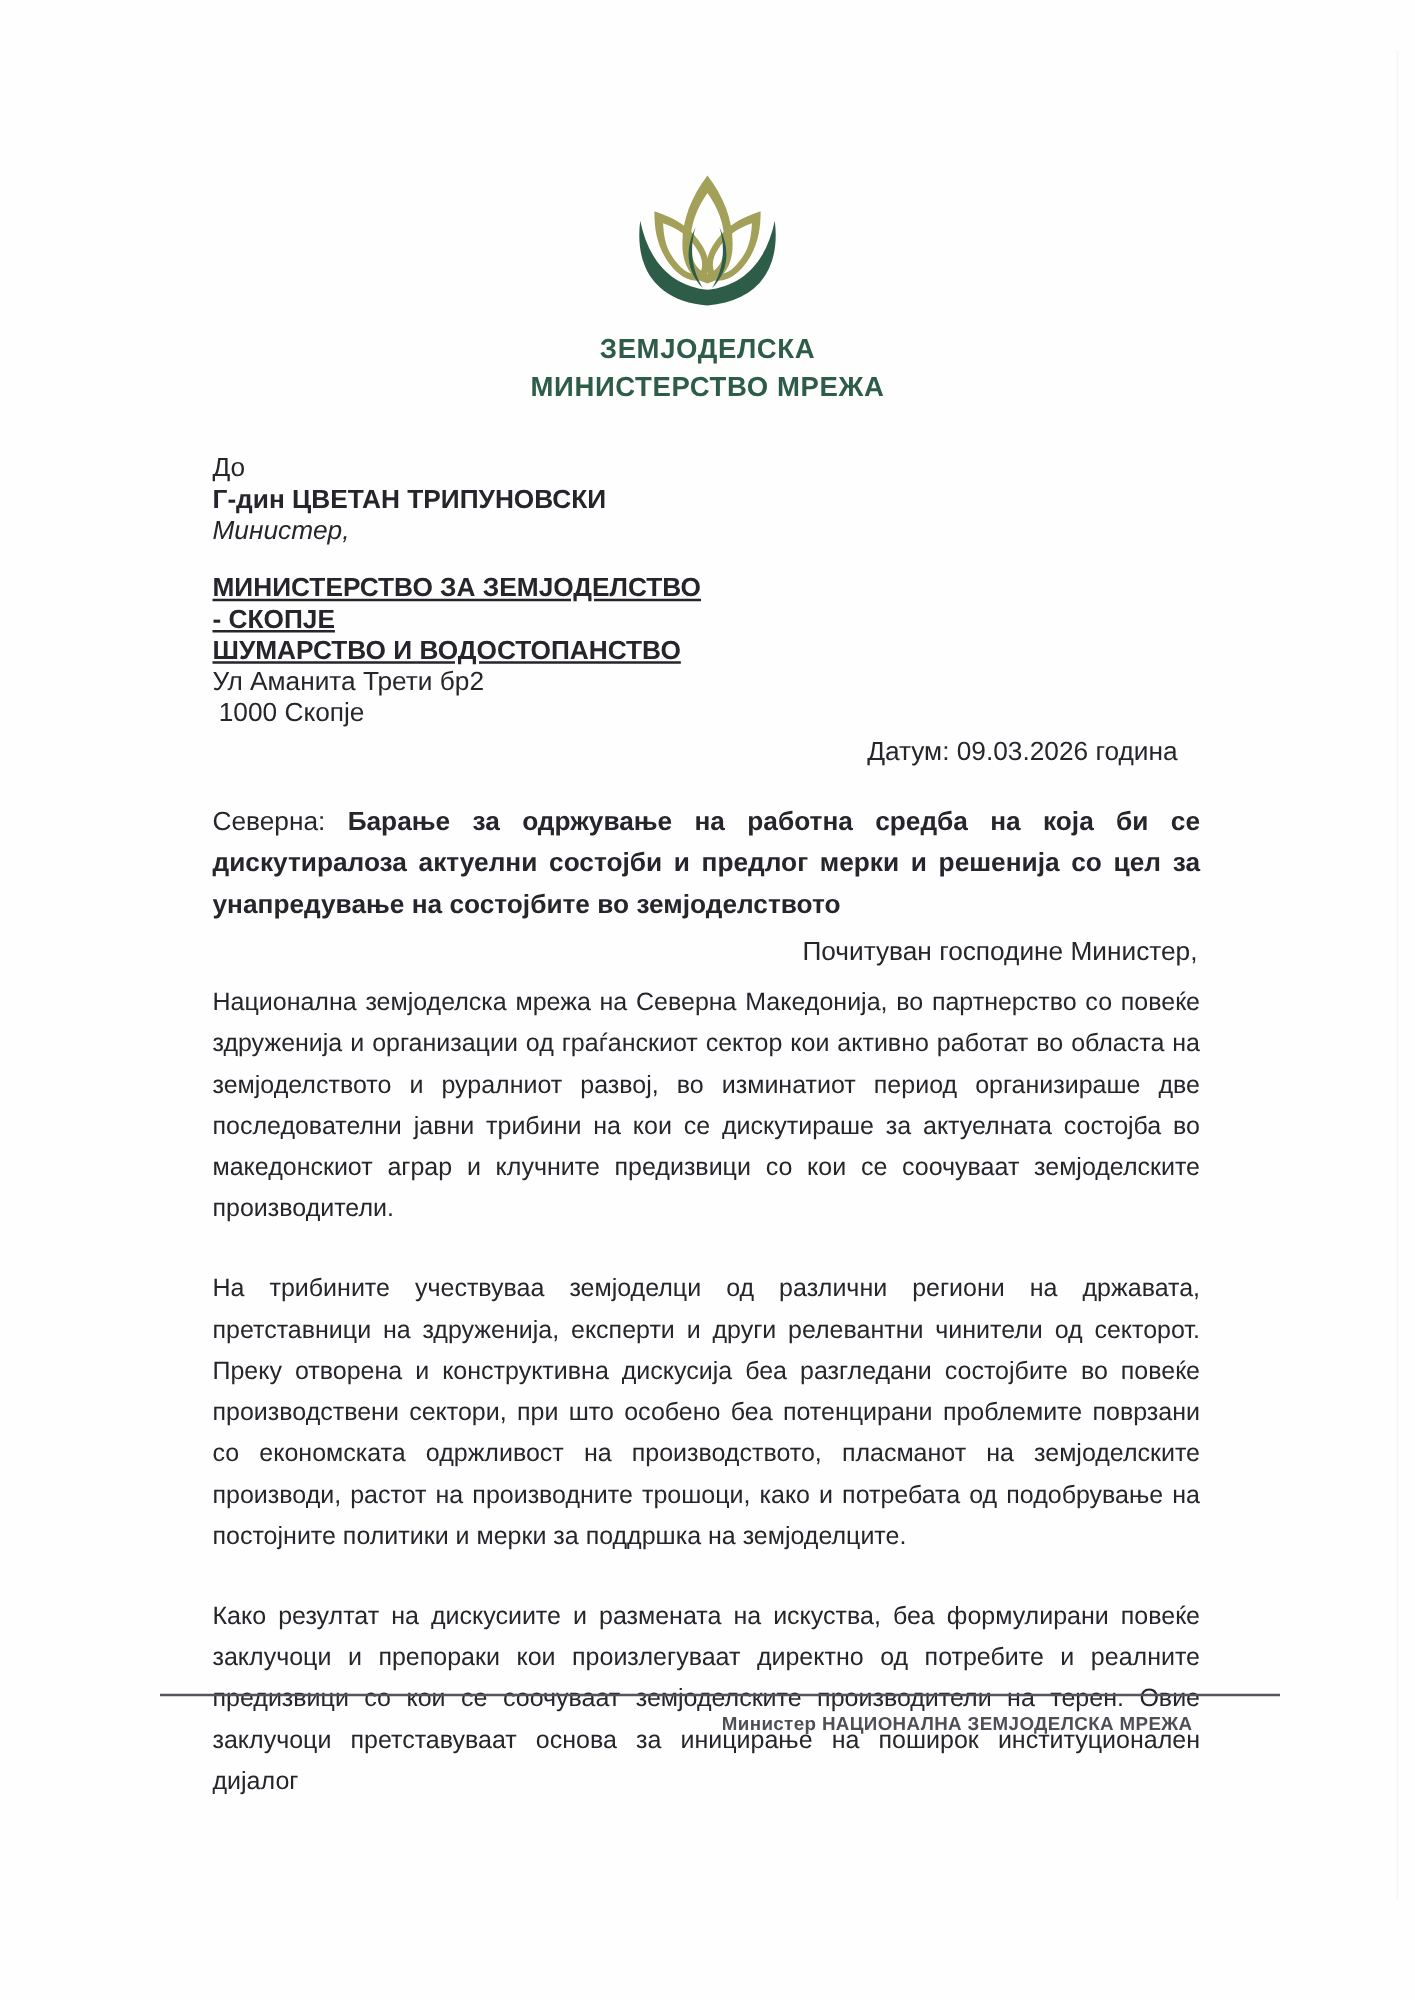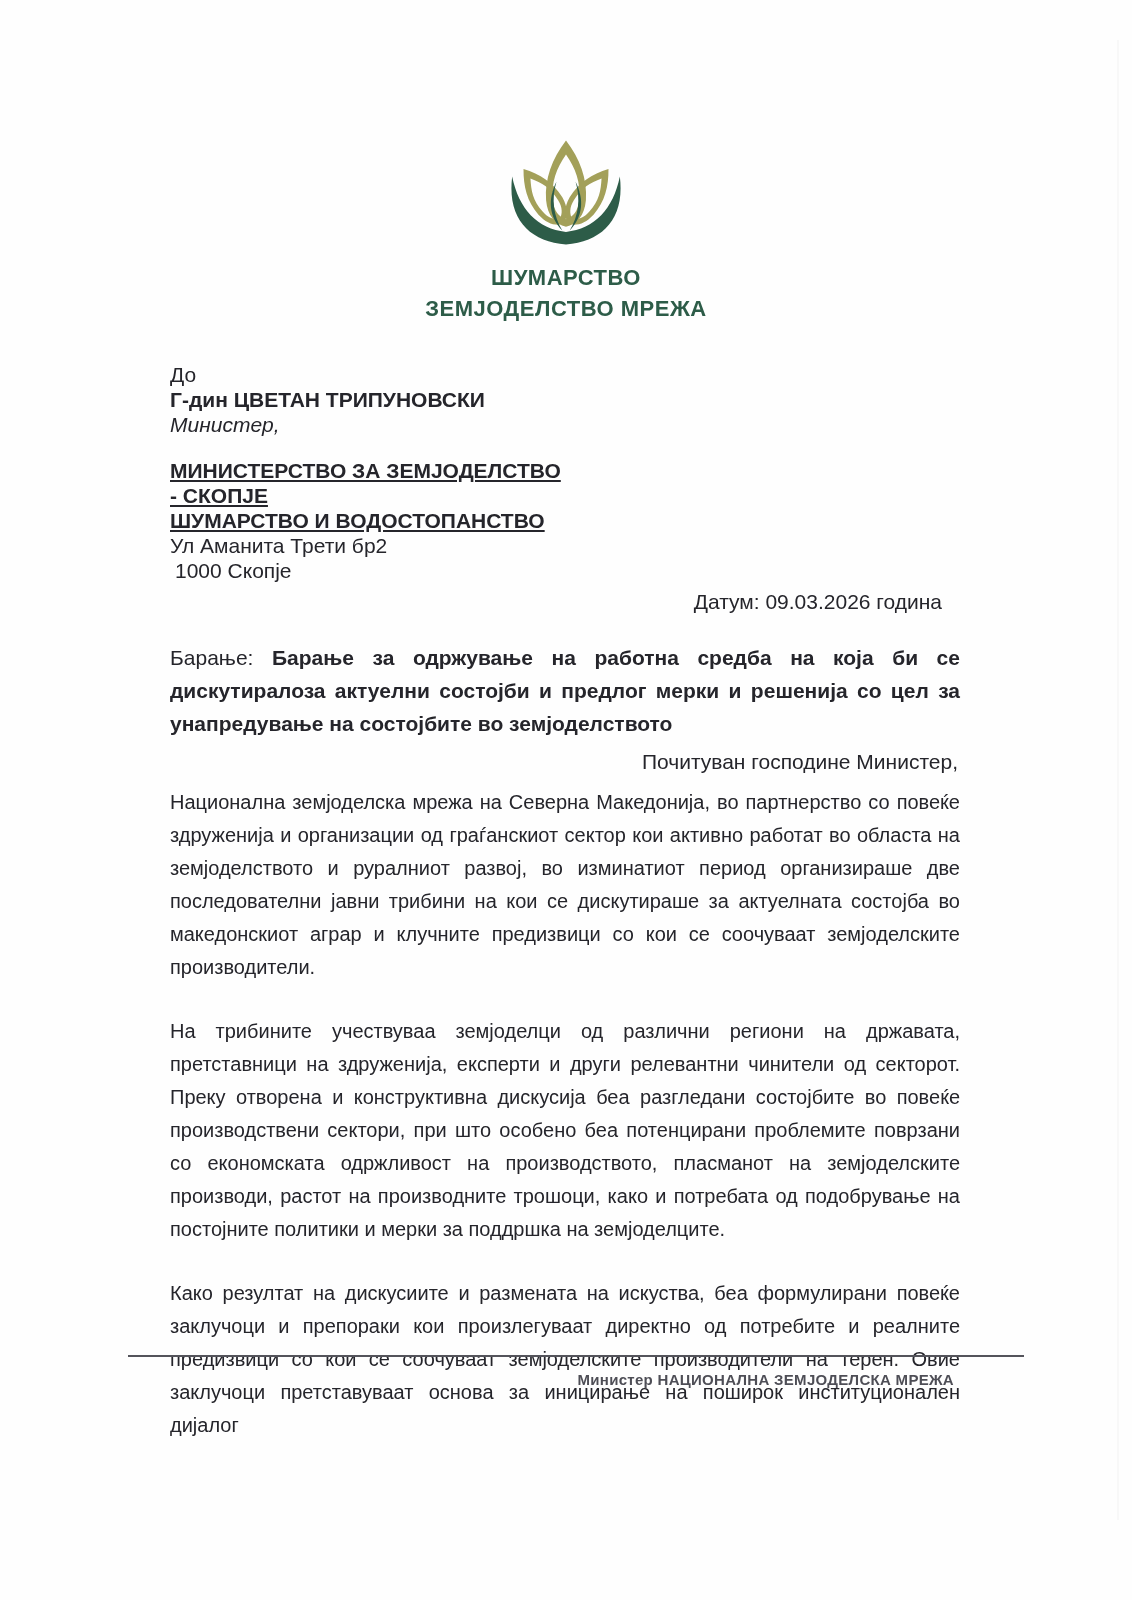--- a/index.html
+++ b/index.html
@@ -111,40 +111,40 @@
 
       <path class="petal" d="M 100,6 C 81,31 71,58 73,87 C 75,108 85,119 100,123 C 115,119 125,108 127,87 C 129,58 119,31 100,6 Z
                              M 100,25 C 87,44 80,62 82,87 C 84,102 90,109 100,113 C 110,109 116,102 118,87 C 120,62 113,44 100,25 Z"></path>
 
       <path class="innerleaf" d="M 87,62 C 75,86 77,110 95,128 C 83,109 80,85 87,62 Z"></path>
       <path class="innerleaf" d="M 113,62 C 125,86 123,110 105,128 C 117,109 120,85 113,62 Z"></path>
 
       <path class="bowl" d="M 27,55 C 20,112 50,143 100,147 C 150,143 180,112 173,55 C 164,99 139,126 100,130 C 61,126 36,99 27,55 Z"></path>
     </svg>
     <div class="org-name">
-      <div>ШУМАРСТВО</div>
-      <div>ЗЕМЈОДЕЛСТВО МРЕЖА</div>
+      <div>ЗЕМЈОДЕЛСКА</div>
+      <div>МИНИСТЕРСТВО МРЕЖА</div>
     </div>
   </div>
 
   <div class="recipient">
     <div>До</div>
     <div class="name">Г-дин ЦВЕТАН ТРИПУНОВСКИ</div>
     <div class="title">Министер,</div>
     <div class="gap"></div>
     <div class="ministry">МИНИСТЕРСТВО ЗА ЗЕМЈОДЕЛСТВО</div>
     <div class="ministry">- СКОПЈЕ</div>
     <div class="ministry">ШУМАРСТВО И ВОДОСТОПАНСТВО</div>
     <div>Ул Аманита Трети бр2</div>
     <div class="addr2">1000 Скопје</div>
   </div>
 
   <div class="date-line">Датум: 09.03.2026 година</div>
 
-  <div class="subject"><span>Барање:</span> <span class="subject-text">Барање за одржување  на работна средба  на која би се дискутиралоза актуелни состојби и предлог мерки и решенија со цел  за унапредување на состојбите во земјоделството</span>
+  <div class="subject"><span>Северна:</span> <span class="subject-text">Барање за одржување  на работна средба  на која би се дискутиралоза актуелни состојби и предлог мерки и решенија со цел  за унапредување на состојбите во земјоделството</span>
   </div>
 
   <div class="salutation">Почитуван господине Министер,</div>
 
   <div class="body-text">
     <p>Национална земјоделска мрежа на Северна Македонија, во партнерство со повеќе здруженија и организации од граѓанскиот сектор кои активно работат во областа на земјоделството и руралниот развој, во изминатиот период организираше две последователни јавни трибини на кои се дискутираше за актуелната состојба во македонскиот аграр и клучните предизвици со кои се соочуваат земјоделските производители.</p>
     <p>На трибините учествуваа земјоделци од различни региони на државата, претставници на здруженија, експерти и други релевантни чинители од секторот. Преку отворена и конструктивна дискусија беа разгледани состојбите во повеќе производствени сектори, при што особено беа потенцирани проблемите поврзани со економската одржливост на производството, пласманот на земјоделските производи, растот на производните трошоци, како и потребата од подобрување на постојните политики и мерки за поддршка на земјоделците.</p>
     <p>Како резултат на дискусиите и размената на искуства, беа формулирани повеќе заклучоци и препораки кои произлегуваат директно од потребите и реалните предизвици со кои се соочуваат земјоделските производители на терен. Овие заклучоци претставуваат основа за иницирање на поширок институционален дијалог</p>
   </div>
 

